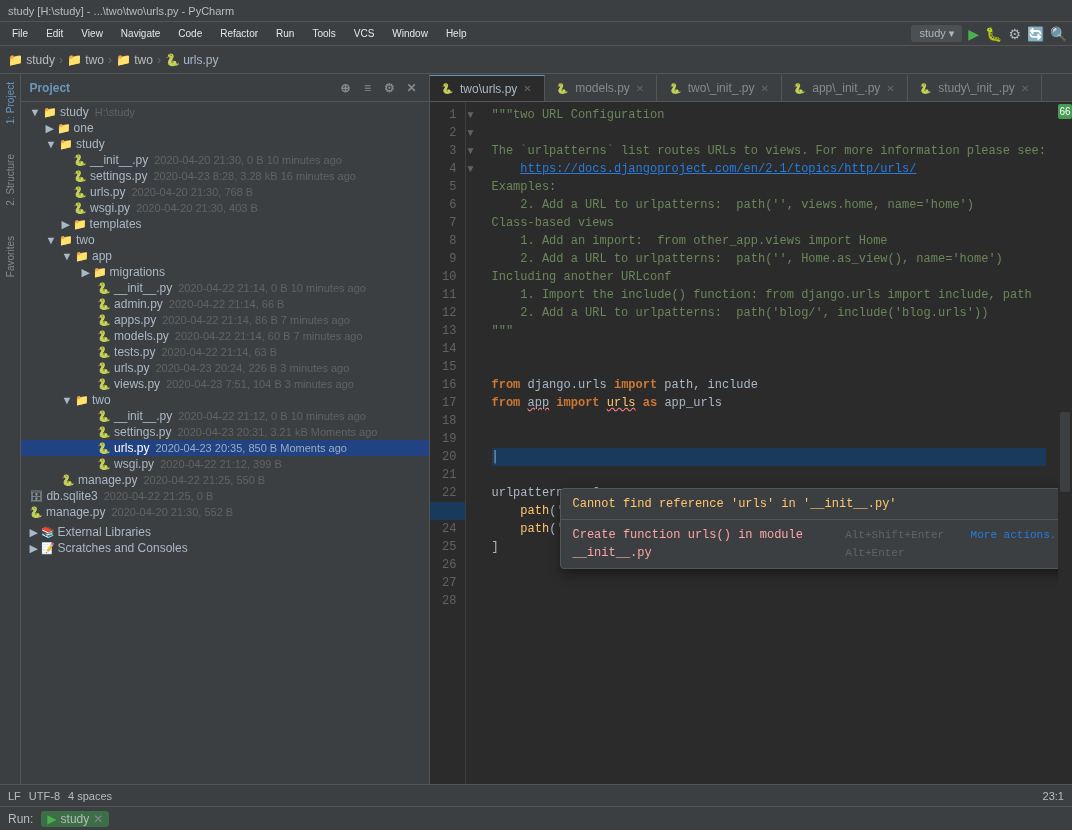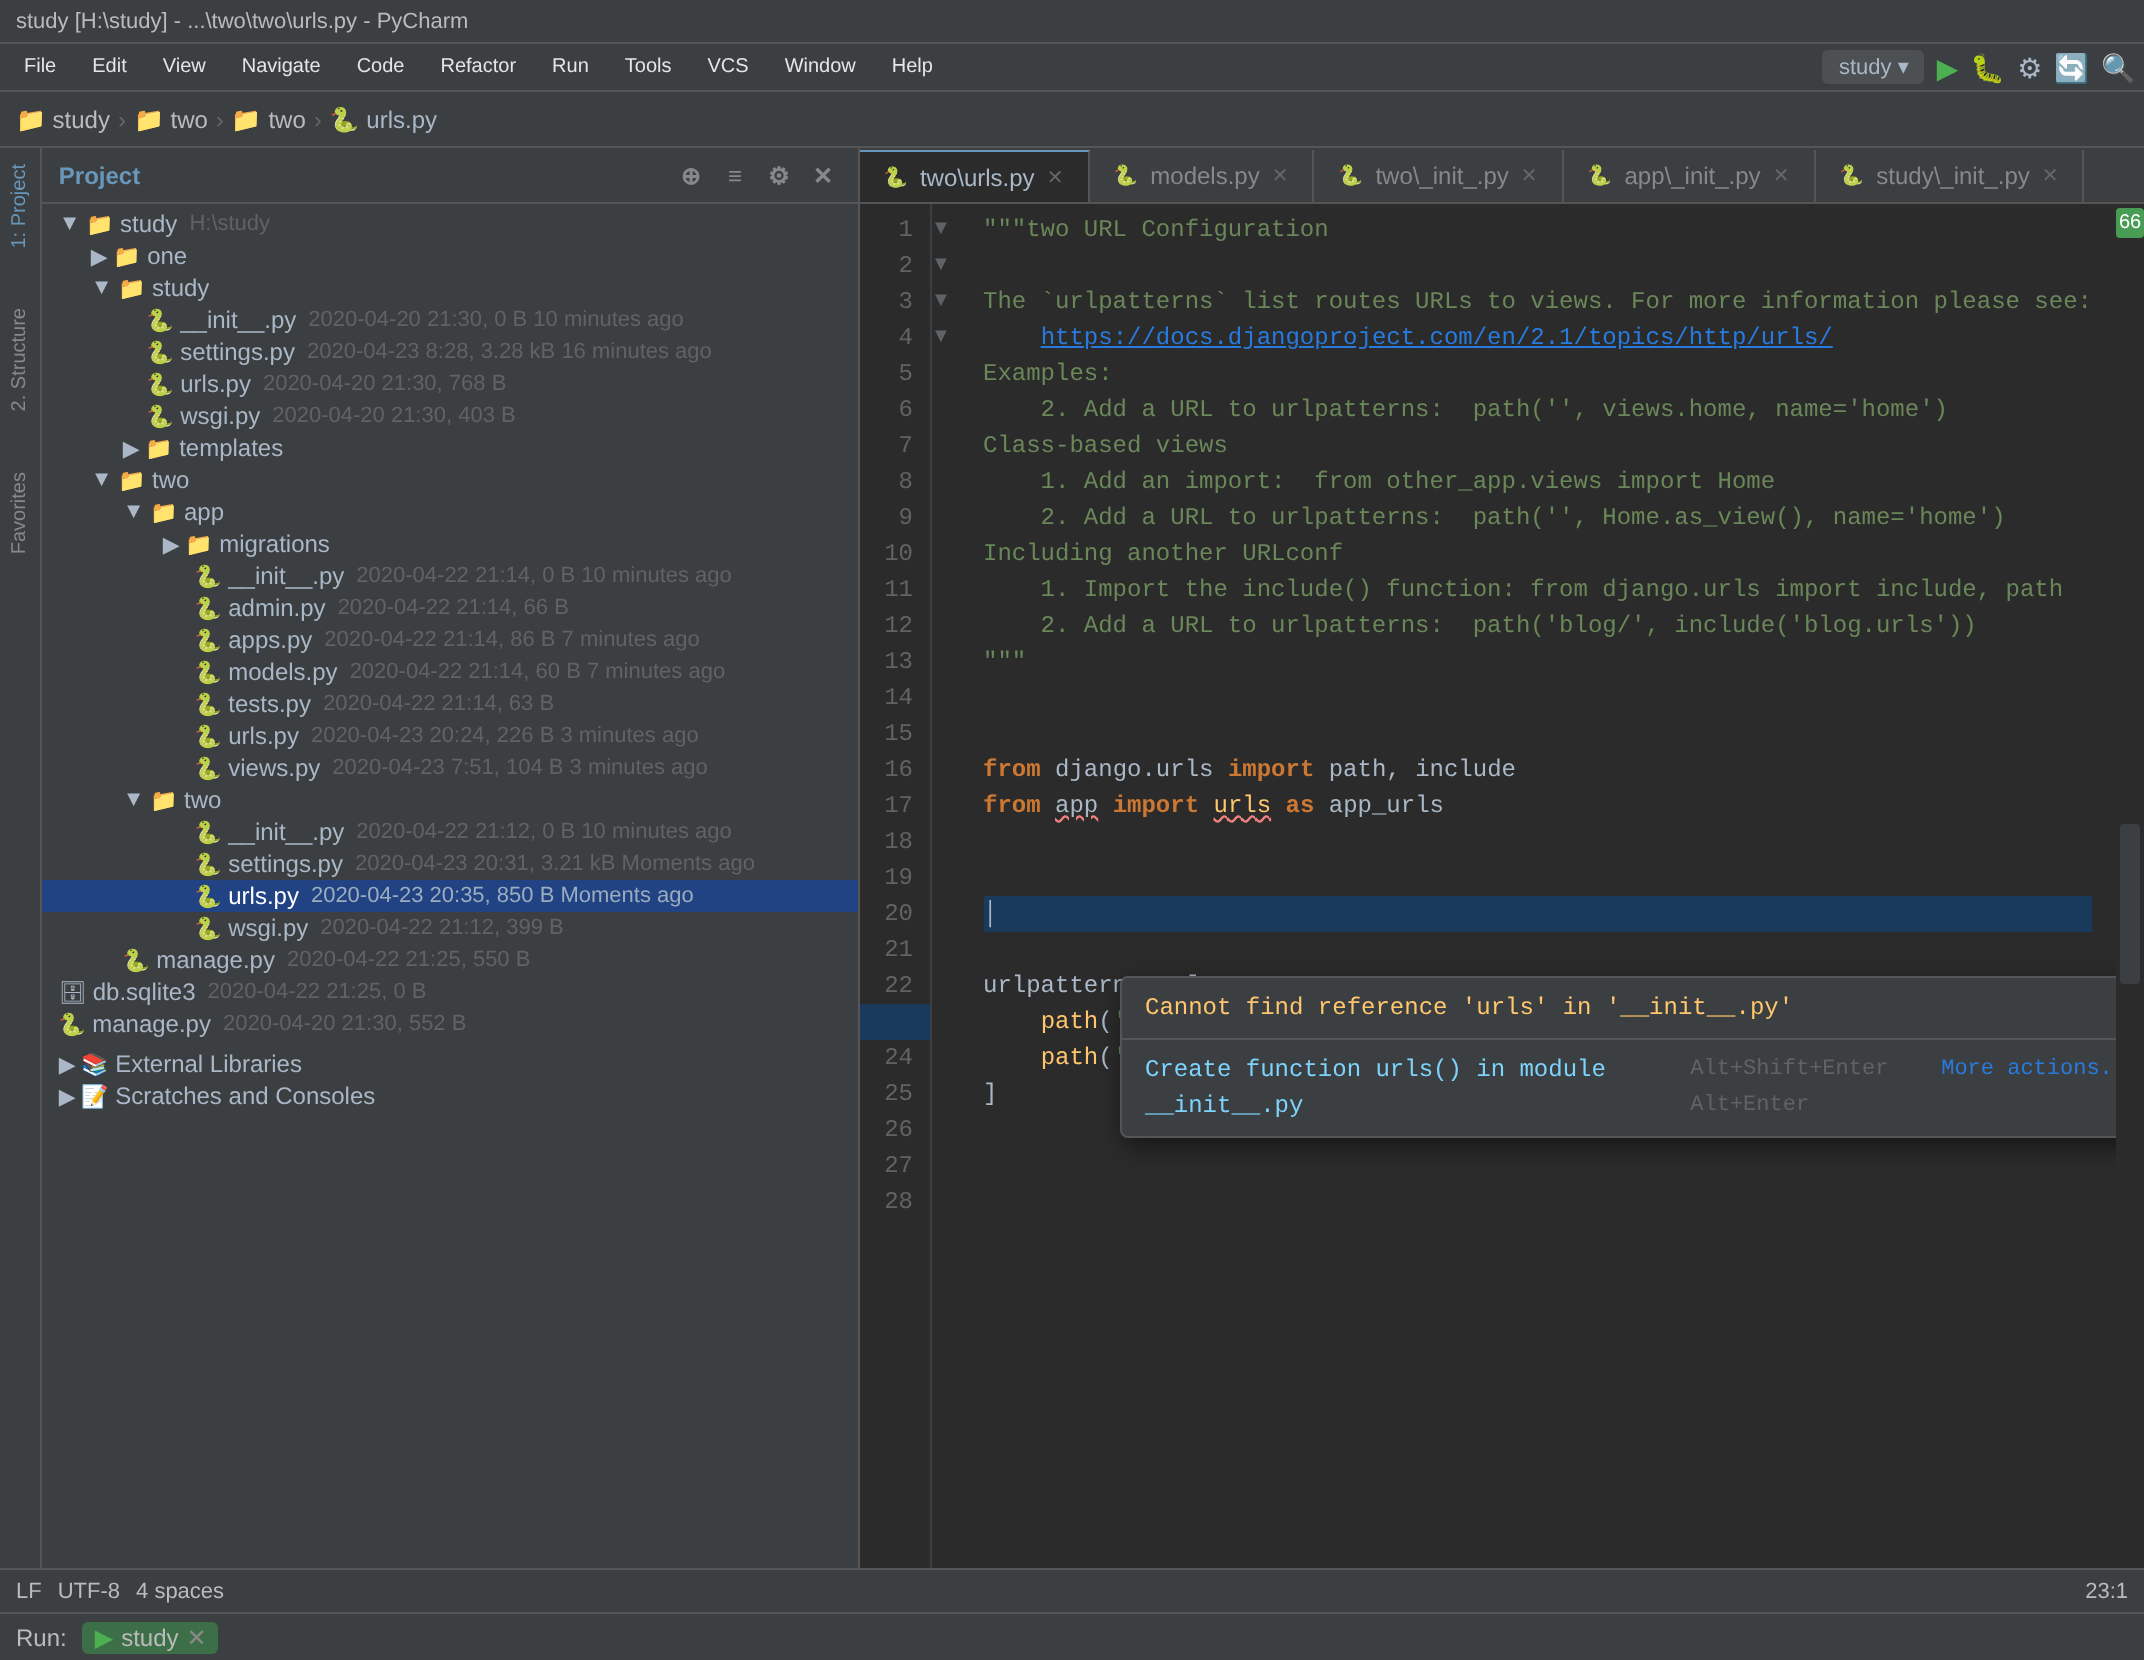--- a/index.html
+++ b/index.html
@@ -437,21 +437,21 @@
         <span class="code-line">&nbsp;&nbsp;&nbsp;&nbsp;<span class="fn">path</span><span style="color:#a9b7c6;">(</span><span class="str">'app/'</span><span style="color:#a9b7c6;">,</span> <span class="fn">include</span><span style="color:#a9b7c6;">(</span><span class="var">app_urls</span><span style="color:#a9b7c6;">))</span></span>
         <span class="code-line"><span style="color:#a9b7c6;">]</span></span>
 
         <div id="autocomplete-popup">
           <div id="popup-header">
             <span>Cannot find reference 'urls' in '__init__.py'</span>
 
           </div>
           <div id="popup-action">
             <span>
-              <span style="color: #7dd3fc;">Create function urls() in module __init__.py</span>
+              <span style="color: #fca5a5;">Create function urls() in module __init__.py</span>
             </span>
             <span class="popup-shortcut">
               <span>Alt+Shift+Enter</span>
               &nbsp;&nbsp;
               <span style="color: #287bde;">More actions...</span>
               &nbsp;
               <span>Alt+Enter</span>
             </span>
           </div>
         </div>

